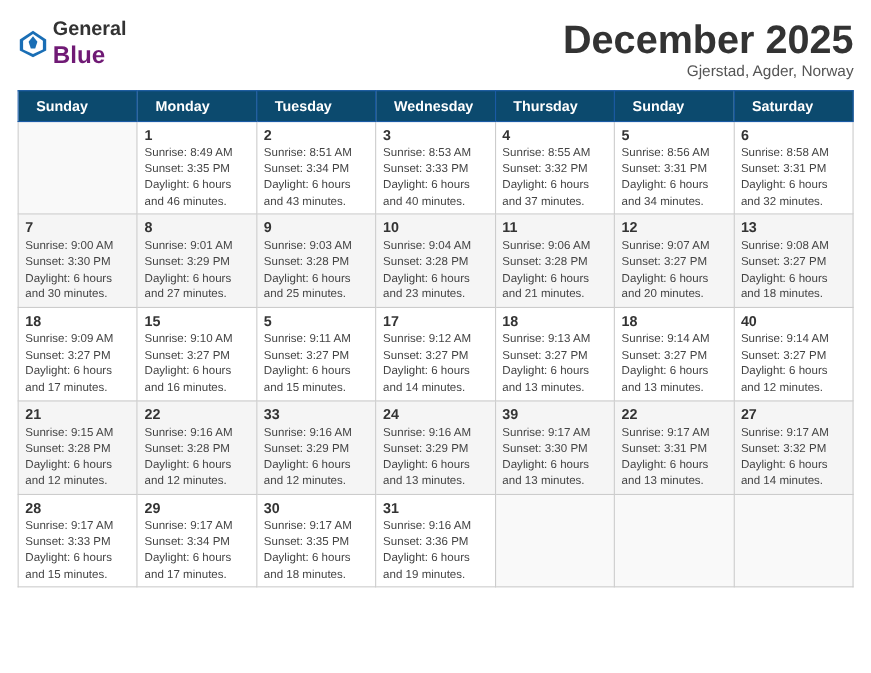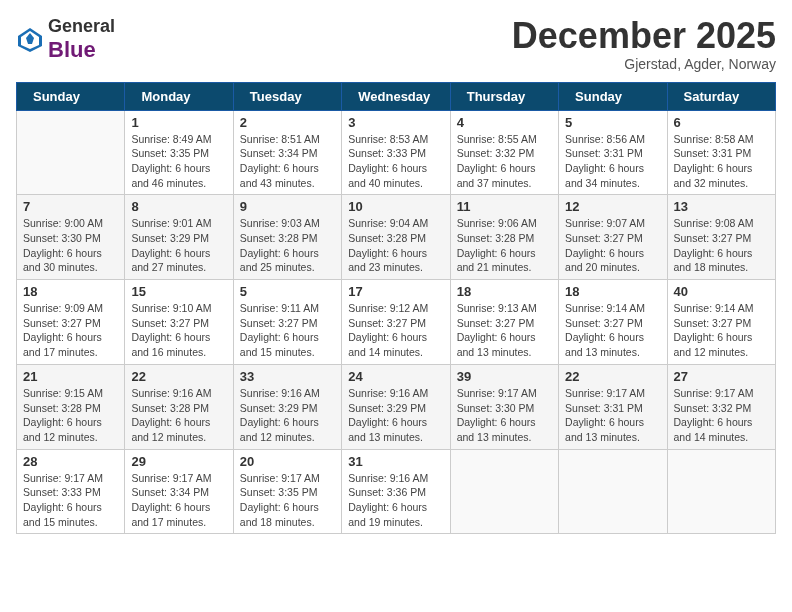--- a/index.html
+++ b/index.html
@@ -237,21 +237,21 @@
       <tr>
         <td>
           <div class="day-number">28</div>
           <div class="day-info">Sunrise: 9:17 AM<br>Sunset: 3:33 PM<br>Daylight: 6 hours and 15 minutes.</div>
         </td>
         <td>
           <div class="day-number">29</div>
           <div class="day-info">Sunrise: 9:17 AM<br>Sunset: 3:34 PM<br>Daylight: 6 hours and 17 minutes.</div>
         </td>
         <td>
-          <div class="day-number">20</div>
+          <div class="day-number">30</div>
           <div class="day-info">Sunrise: 9:17 AM<br>Sunset: 3:35 PM<br>Daylight: 6 hours and 18 minutes.</div>
         </td>
         <td>
           <div class="day-number">31</div>
           <div class="day-info">Sunrise: 9:16 AM<br>Sunset: 3:36 PM<br>Daylight: 6 hours and 19 minutes.</div>
         </td>
         <td class="empty"></td>
         <td class="empty"></td>
         <td class="empty"></td>
       </tr>

